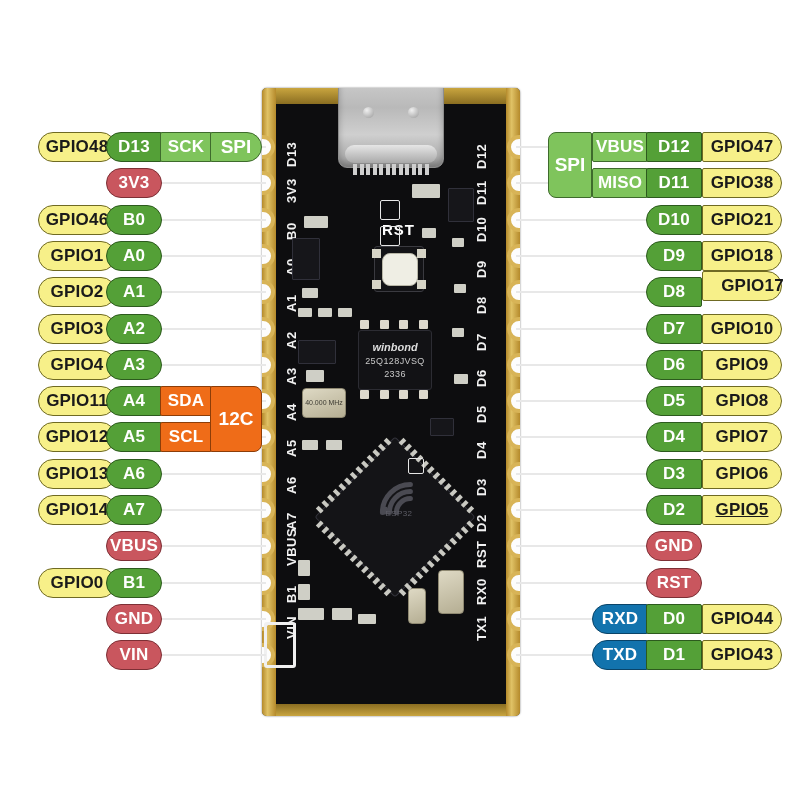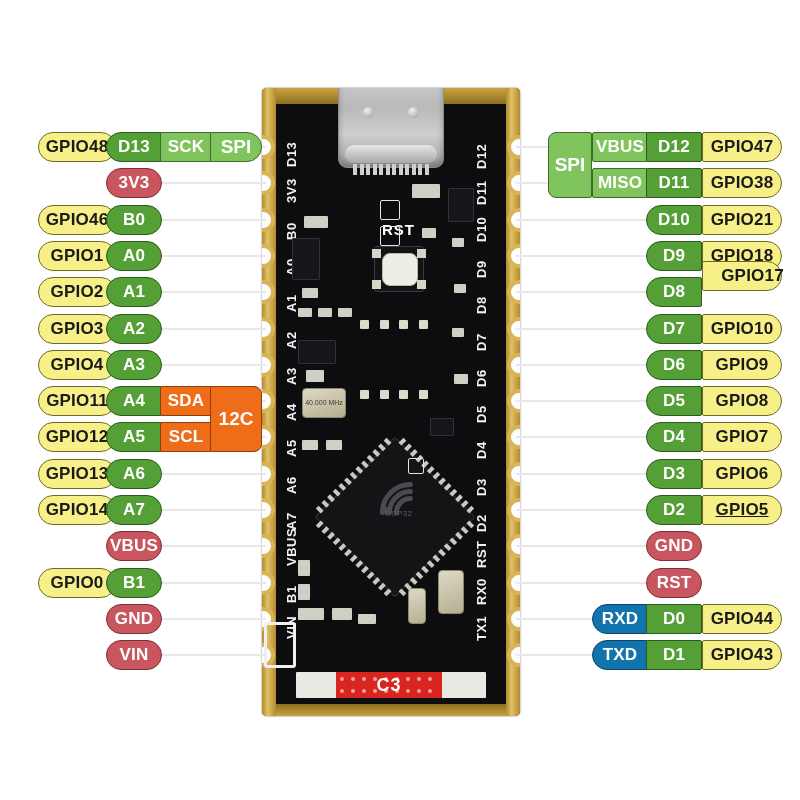--- a/index.html
+++ b/index.html
@@ -312,20 +312,25 @@
       <div class="tab" style="right:-3px;top:2px;"></div>
       <div class="tab" style="left:-3px;bottom:2px;"></div>
       <div class="tab" style="right:-3px;bottom:2px;"></div>
     </div>
 
     <div class="leadrow" style="left:98px;top:232px;width:68px;">
       <i></i>
         <i></i>
         <i></i>
         <i></i>
+    </div>
+    <div id="flash">
+      <div class="brand">winbond</div>
+      <div class="ln">25Q128JVSQ</div>
+      <div class="ln">2336</div>
     </div>
     <div class="leadrow" style="left:98px;top:302px;width:68px;">
       <i></i>
         <i></i>
         <i></i>
         <i></i>
     </div>
 
     <div class="xtal" style="left:40px;top:300px;width:42px;height:28px;">
       <span>40.000 MHz</span>
@@ -422,45 +427,20 @@
     <div class="smd" style="left:36px;top:472px;width:12px;height:16px;"></div>
     <div class="smd" style="left:36px;top:496px;width:12px;height:16px;"></div>
     <div class="smd" style="left:36px;top:520px;width:26px;height:12px;"></div>
     <div class="smd" style="left:70px;top:520px;width:20px;height:12px;"></div>
     <div class="smd" style="left:96px;top:526px;width:18px;height:10px;"></div>
     <div class="silkbox" style="left:118px;top:112px;width:18px;height:18px;"></div>
     <div class="silkbox" style="left:118px;top:138px;width:18px;height:18px;"></div>
     <div class="silkbox" style="left:146px;top:370px;width:14px;height:14px;"></div>
     <div class="vin-silk-box"></div>
 
-    <div id="antenna">
-      <div class="bar"></div>
-      <div class="red"></div>
-      <div class="dots" id="antdots">
-          <i style="left: 0px; top: 5px;"></i>
-          <i style="left: 11px; top: 5px;"></i>
-          <i style="left: 22px; top: 5px;"></i>
-          <i style="left: 33px; top: 5px;"></i>
-          <i style="left: 44px; top: 5px;"></i>
-          <i style="left: 55px; top: 5px;"></i>
-          <i style="left: 66px; top: 5px;"></i>
-          <i style="left: 77px; top: 5px;"></i>
-          <i style="left: 88px; top: 5px;"></i>
-          <i style="left: 0px; top: 17px;"></i>
-          <i style="left: 11px; top: 17px;"></i>
-          <i style="left: 22px; top: 17px;"></i>
-          <i style="left: 33px; top: 17px;"></i>
-          <i style="left: 44px; top: 17px;"></i>
-          <i style="left: 55px; top: 17px;"></i>
-          <i style="left: 66px; top: 17px;"></i>
-          <i style="left: 77px; top: 17px;"></i>
-          <i style="left: 88px; top: 17px;"></i>
-        </div>
-      <div class="c3">C3</div>
-    </div>
   </div>
 
   <div id="labels-left">
       <div class="pill gpio" style="left: 38px; width: 78px; top: 132px;">GPIO48</div>
       <div class="pill dpin sq-r" style="left: 106px; width: 56px; top: 132px;">D13</div>
       <div class="pill bus sq-l sq-r" style="left: 160px; width: 52px; top: 132px;">SCK</div>
       <div class="pill pwr" style="left: 106px; width: 56px; top: 168.3px;">3V3</div>
       <div class="pill gpio" style="left: 38px; width: 78px; top: 204.6px;">GPIO46</div>
       <div class="pill dpin" style="left: 106px; width: 56px; top: 204.6px;">B0</div>
       <div class="pill gpio" style="left: 38px; width: 78px; top: 240.9px;">GPIO1</div>
@@ -492,21 +472,21 @@
       <div class="pill dpin sq-l sq-r" style="left: 646px; width: 56px; top: 132px;">D12</div>
       <div class="pill gpio sq-l" style="left: 702px; width: 80px; top: 132px;">GPIO47</div>
       <div class="pill bus sq-l sq-r" style="left: 592px; width: 56px; top: 168.3px;">MISO</div>
       <div class="pill dpin sq-l sq-r" style="left: 646px; width: 56px; top: 168.3px;">D11</div>
       <div class="pill gpio sq-l" style="left: 702px; width: 80px; top: 168.3px;">GPIO38</div>
       <div class="pill dpin sq-r" style="left: 646px; width: 56px; top: 204.6px;">D10</div>
       <div class="pill gpio sq-l" style="left: 702px; width: 80px; top: 204.6px;">GPIO21</div>
       <div class="pill dpin sq-r" style="left: 646px; width: 56px; top: 240.9px;">D9</div>
       <div class="pill gpio sq-l" style="left: 702px; width: 80px; top: 240.9px;">GPIO18</div>
       <div class="pill dpin sq-r" style="left: 646px; width: 56px; top: 277.2px;">D8</div>
-      <div class="pill gpio sq-l" style="left: 702px; width: 80px; top: 261px; padding-left: 21px;">GPIO17</div>
+      <div class="pill gpio sq-l" style="left: 702px; width: 80px; top: 271px; padding-left: 21px;">GPIO17</div>
       <div class="pill dpin sq-r" style="left: 646px; width: 56px; top: 313.5px;">D7</div>
       <div class="pill gpio sq-l" style="left: 702px; width: 80px; top: 313.5px;">GPIO10</div>
       <div class="pill dpin sq-r" style="left: 646px; width: 56px; top: 349.8px;">D6</div>
       <div class="pill gpio sq-l" style="left: 702px; width: 80px; top: 349.8px;">GPIO9</div>
       <div class="pill dpin sq-r" style="left: 646px; width: 56px; top: 386.1px;">D5</div>
       <div class="pill gpio sq-l" style="left: 702px; width: 80px; top: 386.1px;">GPIO8</div>
       <div class="pill dpin sq-r" style="left: 646px; width: 56px; top: 422.4px;">D4</div>
       <div class="pill gpio sq-l" style="left: 702px; width: 80px; top: 422.4px;">GPIO7</div>
       <div class="pill dpin sq-r" style="left: 646px; width: 56px; top: 458.7px;">D3</div>
       <div class="pill gpio sq-l" style="left: 702px; width: 80px; top: 458.7px;">GPIO6</div>

